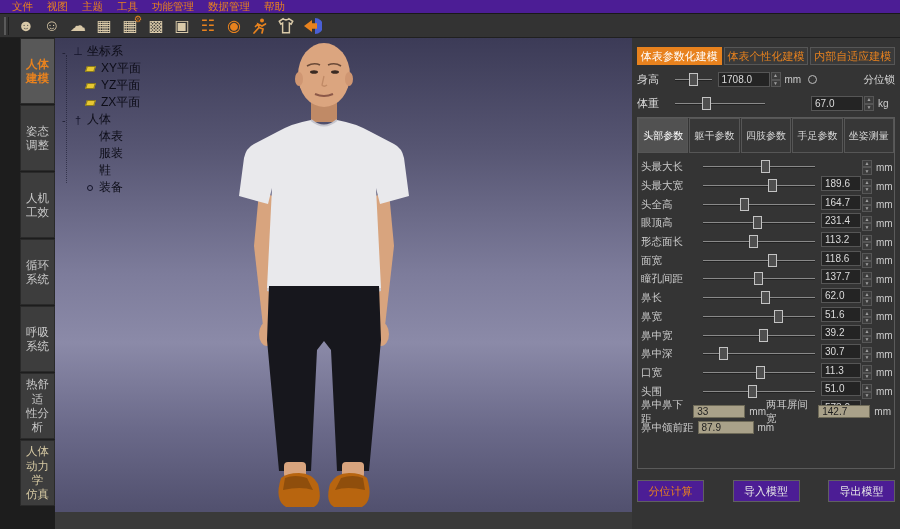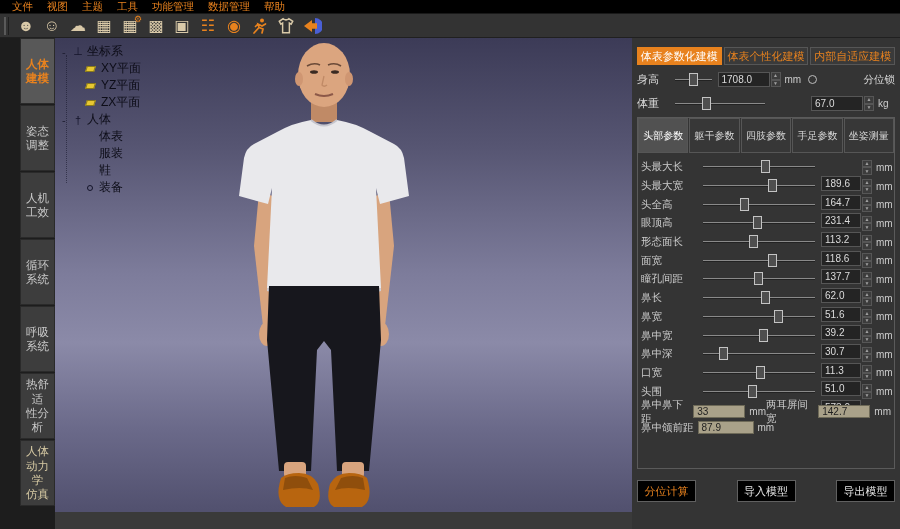--- a/index.html
+++ b/index.html
@@ -1,21 +1,21 @@
 <!DOCTYPE html>
 <html><head>
 <meta charset="utf-8">
 <style>
   * { margin:0; padding:0; box-sizing:border-box; }
   html,body { width:900px; height:529px; background:#1b1b1b; overflow:hidden;
     font-family:"Liberation Sans","DejaVu Sans",sans-serif; }
   .window { width:900px; height:529px; position:relative; background:#2a2a2a; }
 
   
-  .menubar { height:14px; background:#000000; border-bottom:1px solid #191919;
+  .menubar { height:14px; background:#4c1d95; border-bottom:1px solid #191919;
     display:flex; align-items:center; padding-left:5px; }
   .menu-item { color:#e8821e; font-size:10.5px; padding:0 7px; line-height:13px; cursor:default; }
 
   
   .toolbar { height:24px; background:#333333; border-bottom:1px solid #202020;
     display:flex; align-items:center; padding-left:3px; }
   .grip { width:5px; height:18px; border-left:2px solid #5a5a5a; border-right:1px solid #1f1f1f; margin:0 4px 0 1px; }
   .tool-icon { width:26px; height:22px; display:flex; align-items:center; justify-content:center;
     font-size:16px; position:relative; cursor:default; }
   .tool-icon.tan { color:#d9c9a8; }
@@ -88,21 +88,21 @@
   .param-row .unit { width:15px; }
 
   .ro-rows { margin-top:3px; }
   .ro-row { display:flex; align-items:center; height:16px; font-size:10.5px; color:#cccccc; }
   .ro-field { width:56px; height:13px; background:#a9a189; border:1px solid #6e6a58; color:#1f1f1f;
     font-size:10px; line-height:12px; padding:0 3px; margin:0 4px; }
   .ro-unit { font-size:10px; color:#cccccc; }
   .ro-gap { flex:1; }
 
   .btnrow { position:absolute; left:5px; right:5px; bottom:27px; display:flex; justify-content:space-between; }
-  .btn { width:59px; height:22px; background:#000000; border:1px solid #606060; color:#e6e6e6;
+  .btn { width:67px; height:22px; background:#4c1d95; border:1px solid #606060; color:#e6e6e6;
     font-size:11px; display:flex; align-items:center; justify-content:center; cursor:default; }
   .btn.accent { color:#e8821e; }
 </style>
 </head>
 <body>
 
 <div class="window">
 
   <div class="menubar" id="menubar">
       <span class="menu-item">文件</span>

